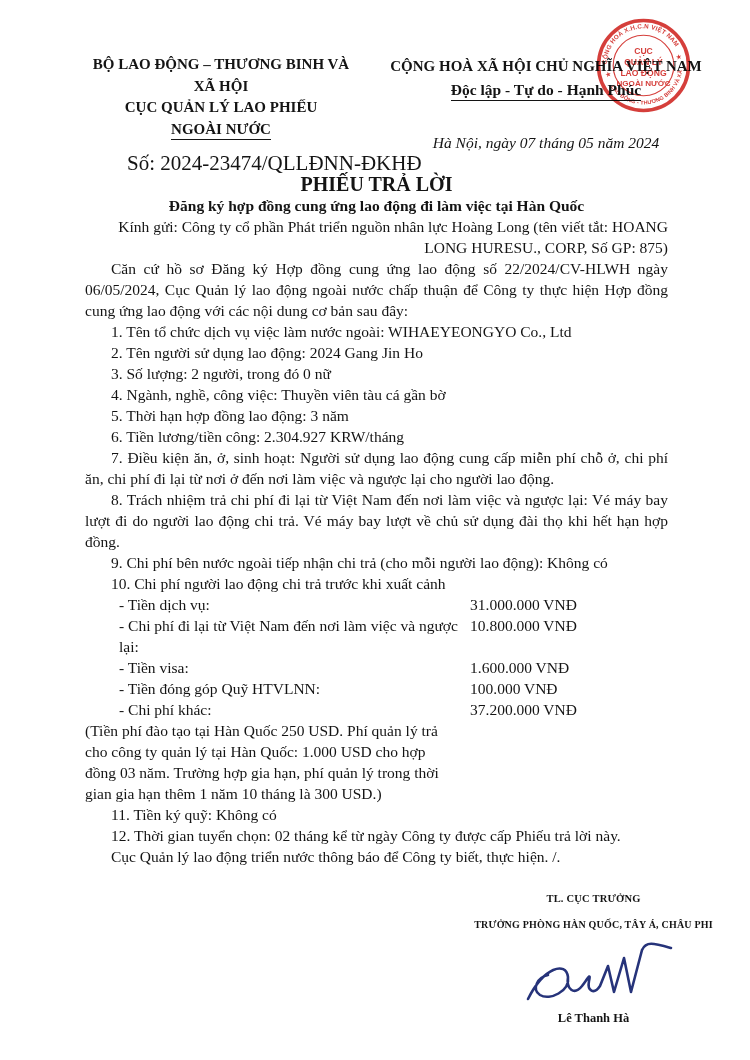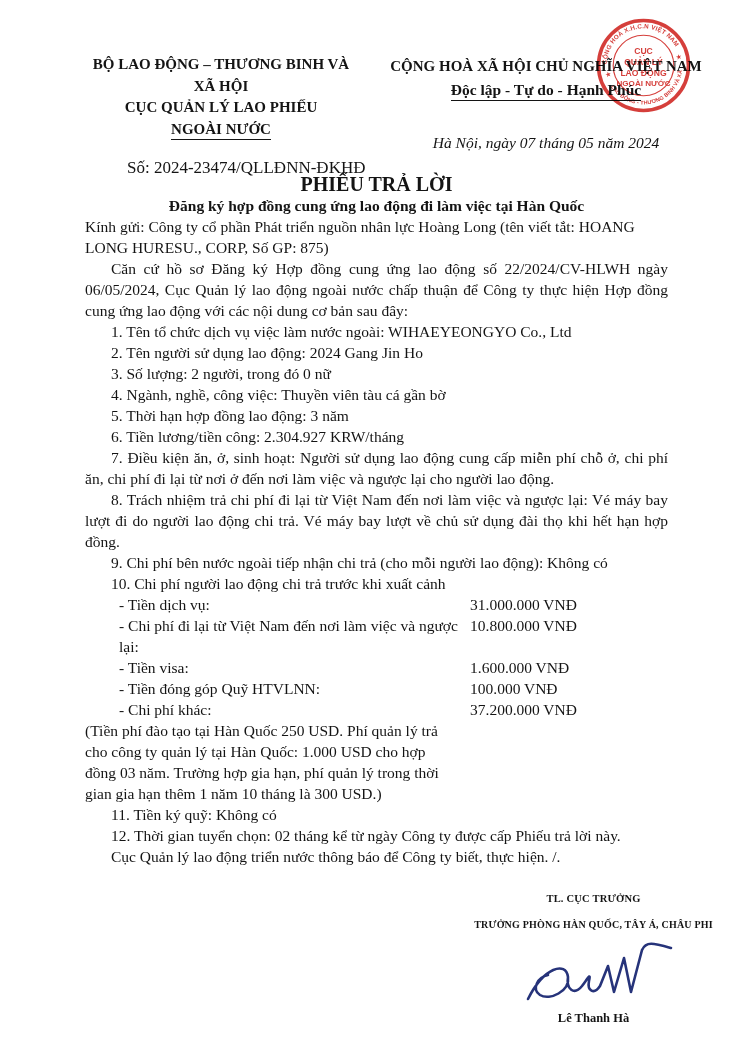--- a/index.html
+++ b/index.html
@@ -10,31 +10,31 @@
   }
   
   .hdr-left{position:absolute;left:85px;top:54px;width:272px;text-align:center;
     font-weight:bold;font-size:15px;line-height:21.5px;}
   .hdr-right{position:absolute;left:362px;top:54px;width:368px;text-align:center;
     font-weight:bold;font-size:15px;line-height:24px;}
   .hdr-right .motto{font-size:15.5px;}
   .u{border-bottom:1.5px solid #141414;padding-bottom:1px;display:inline-block;line-height:18px;}
   .date-line{position:absolute;left:362px;top:134px;width:368px;text-align:center;
     font-style:italic;font-size:15.5px;}
-  .doc-number{position:absolute;left:127px;top:158px;font-size:17px;}
+  .doc-number{position:absolute;left:127px;top:151px;font-size:21px;}
   
   .stamp{position:absolute;left:595px;top:17px;width:97px;height:97px;
     mix-blend-mode:multiply;opacity:0.93;}
   
   .content{position:absolute;left:85px;top:174px;width:583px;
     font-size:15.5px;line-height:21px;}
   .content p{margin:0;}
   .title{text-align:center;font-weight:bold;font-size:20px;}
   .subtitle{text-align:center;font-weight:bold;}
-  .recipient{text-align:left;}
+  .recipient{text-align:right;}
   .para{text-align:justify;text-indent:26px;}
   .fee-row{display:flex;}
   .fee-label{width:385px;padding-left:34px;box-sizing:border-box;}
   .fee-amount{flex:1;}
   .fee-note{margin-left:34px;width:362px;}
   
   .sig-block{position:absolute;left:446px;top:892px;width:295px;text-align:center;}
   .sig-t1{font-weight:bold;font-size:10.5px;letter-spacing:.2px;line-height:14px;}
   .sig-t2{font-weight:bold;font-size:10px;letter-spacing:.2px;line-height:13px;margin-top:12px;}
   .sig-svg{display:block;margin:8px auto 0 auto;}

